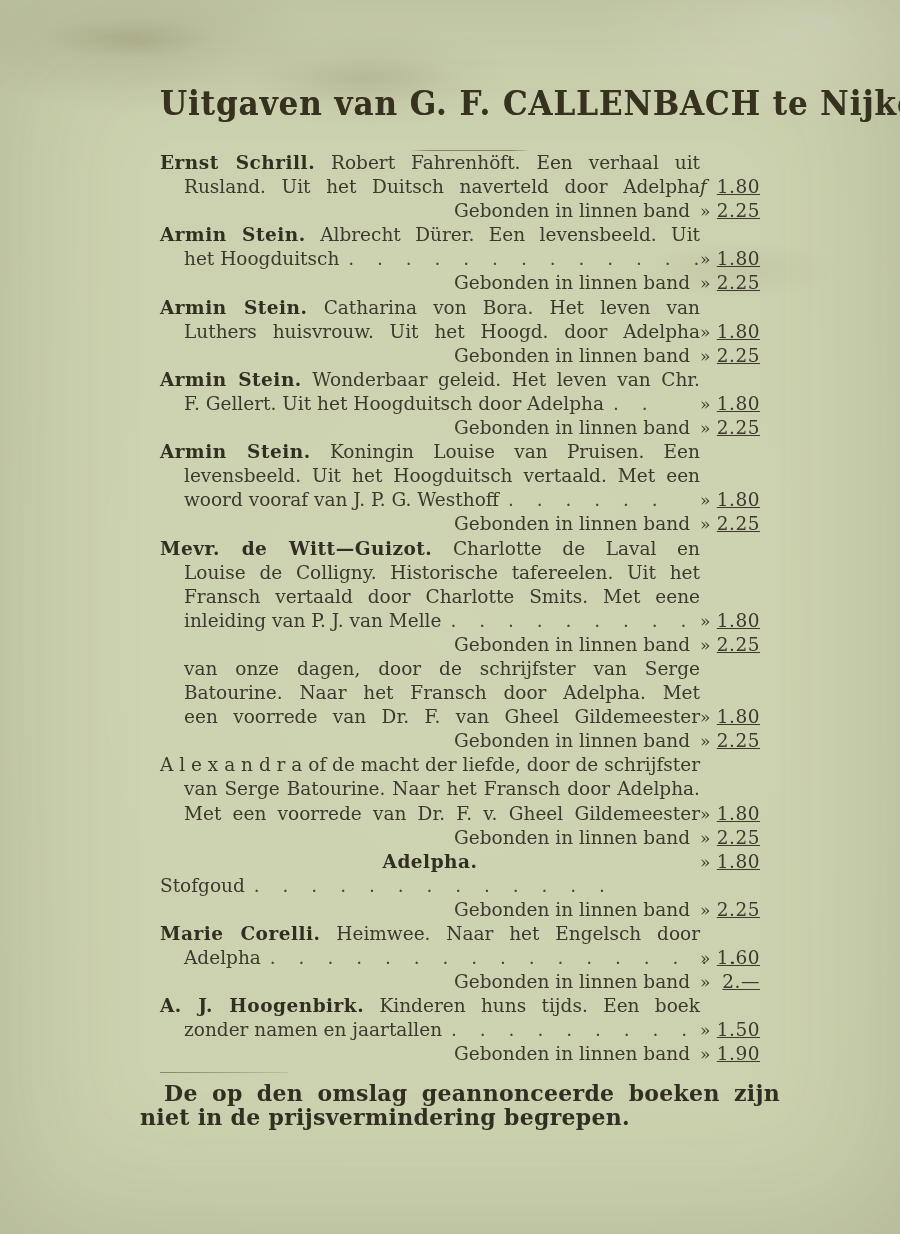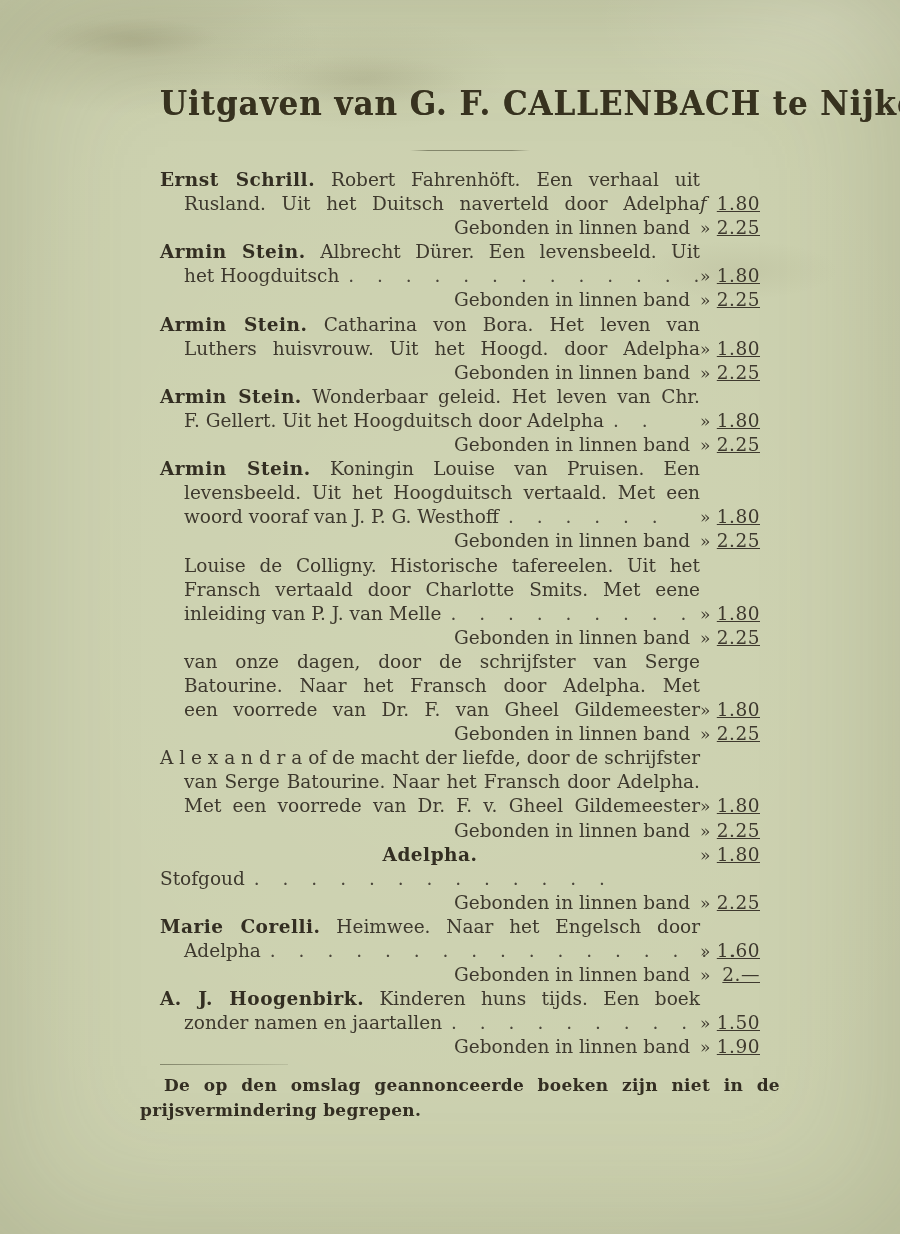--- a/index.html
+++ b/index.html
@@ -36,21 +36,21 @@
     transform-origin:left center;
     color:#37321f;
     text-shadow:0 0 .6px rgba(55,50,31,.55);
   }
   .title-rule{
     width:120px;height:1px;
     background:linear-gradient(90deg, transparent, #83866b 15%, #83866b 85%, transparent);
     margin:26px auto 0 250px;
   }
 
-  .list{margin-top:17px;font-size:18.5px;}
+  .list{font-size:18.5px;}
   .line{display:flex;align-items:baseline;min-height:24.1px;line-height:24.1px;}
   .line .txt{flex:1 1 auto;min-width:0;}
   .line.cont .txt, .line.contdots .txt{padding-left:24px;}
   .line.author .txt, .line.cont .txt{
     text-align:justify;
     text-align-last:justify;
     text-justify:inter-word;
   }
   .line.contdots .txt, .line.authordots .txt{text-align:center;text-align-last:left;}
   .line.bound .txt{text-align:center;text-align-last:right;padding-right:10px;}
@@ -64,21 +64,21 @@
 
   .foot-rule{
     width:128px;height:1px;
     background:linear-gradient(90deg,#83866b, rgba(131,134,107,.25));
     margin:5px 0 7px 0;
   }
   p.footer{
     margin:8px 0 0 -20px;
     width:640px;
     font-weight:bold;
-    font-size:17px;
+    font-size:22px;
     line-height:24.5px;
     text-align:justify;
     text-justify:inter-word;
     text-indent:24px;
     color:#332e22;
     letter-spacing:.3px;
   }
 </style>
 </head>
 <body>
@@ -180,20 +180,24 @@
             <span class="amt">1.80</span>
           </span>
         </div>
         <div class="line bound">
           <span class="txt"><span>Gebonden in linnen band</span></span>
           <span class="price">
             <span class="cur">»</span>
             <span class="amt">2.25</span>
           </span>
         </div>
+        <div class="line author">
+          <span class="txt"><b>Mevr. de Witt—Guizot.</b> <span>Charlotte de Laval en</span></span>
+          <span class="price empty"></span>
+        </div>
         <div class="line cont">
           <span class="txt"><span>Louise de Colligny. Historische tafereelen. Uit het</span></span>
           <span class="price empty"></span>
         </div>
         <div class="line cont">
           <span class="txt"><span>Fransch vertaald door Charlotte Smits. Met eene</span></span>
           <span class="price empty"></span>
         </div>
         <div class="line contdots">
           <span class="txt"><span>inleiding van P. J. van Melle</span><span class="dots">. . . . . . . . .</span></span>

